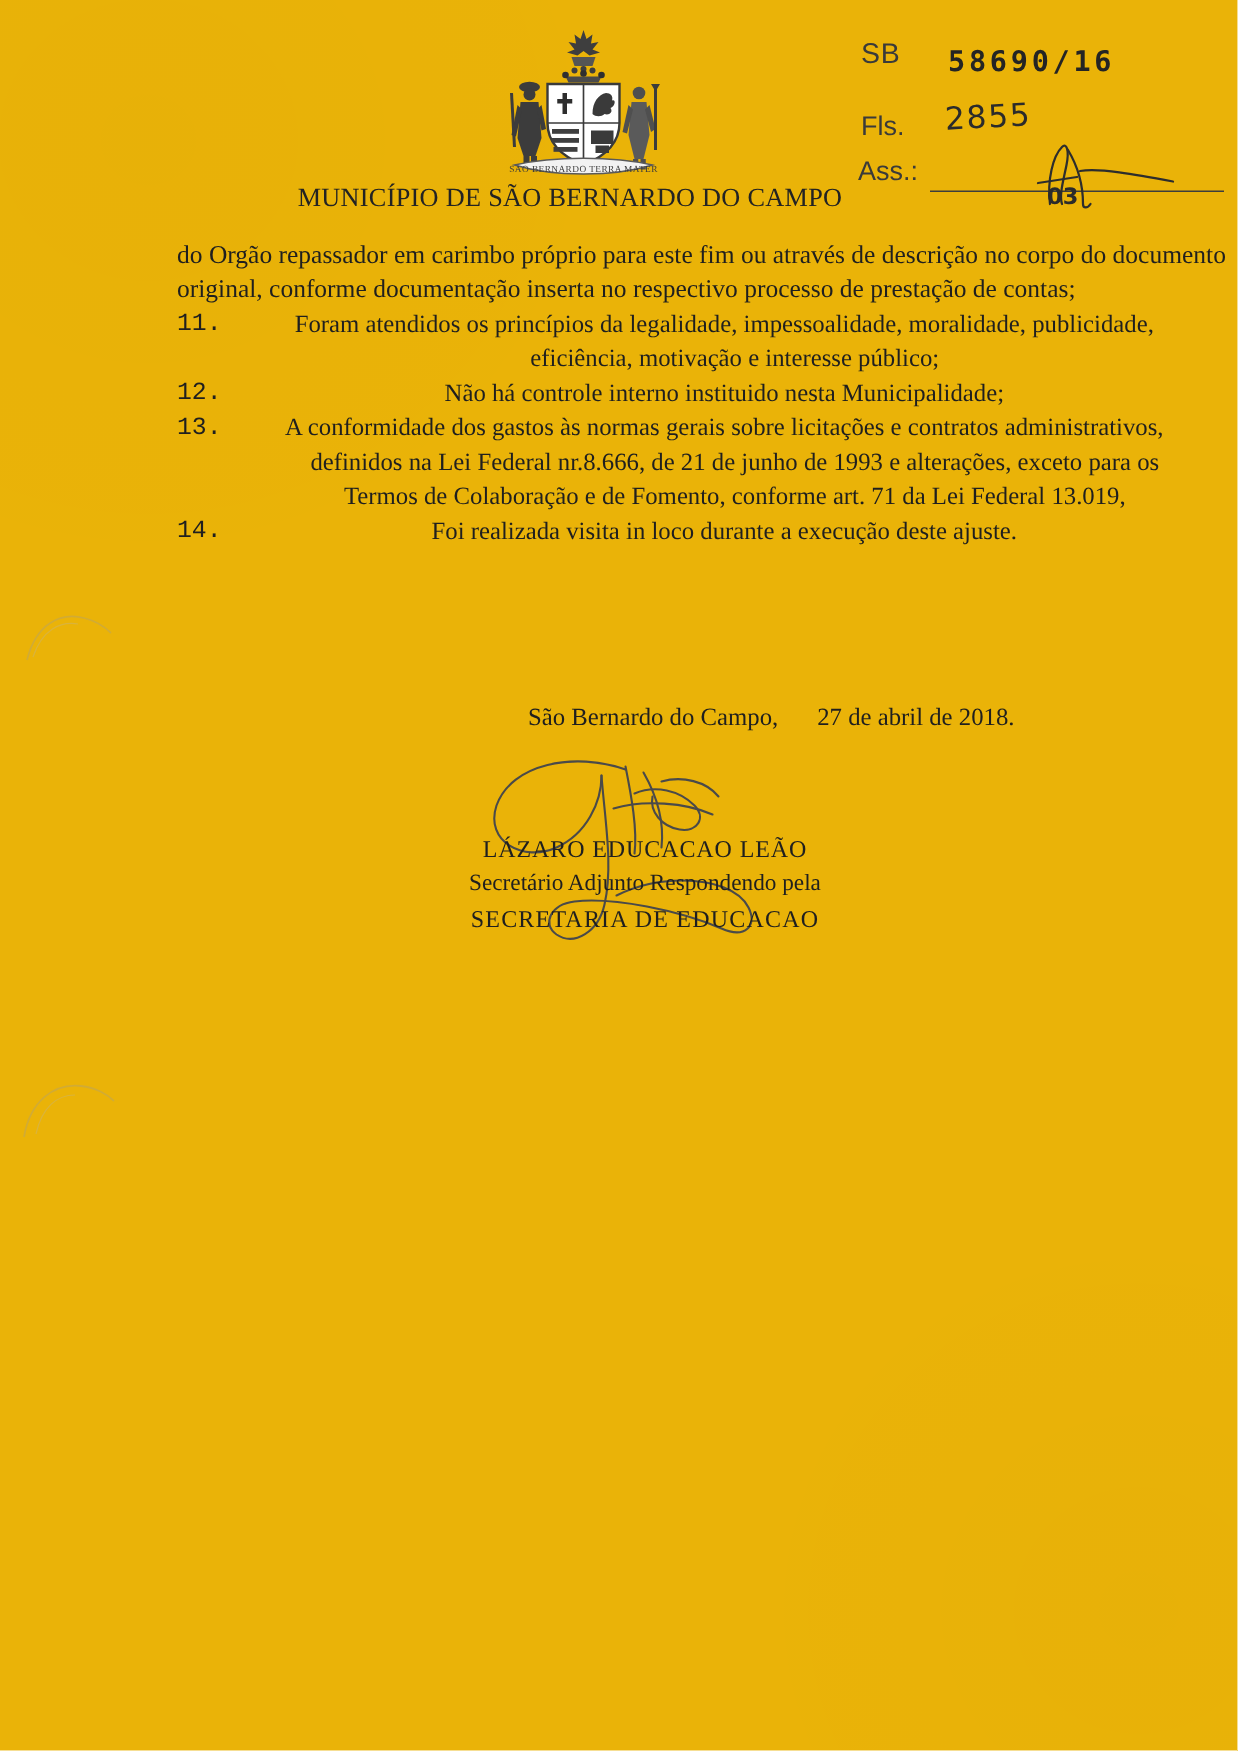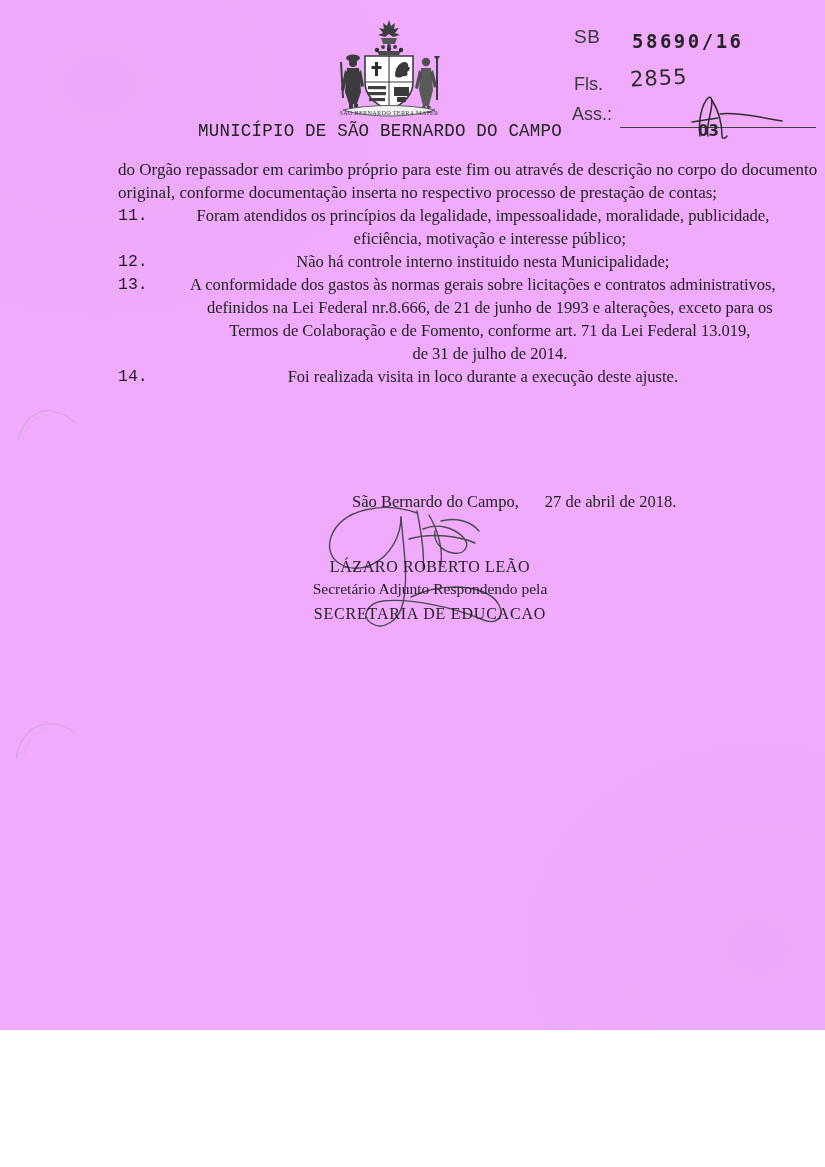--- a/index.html
+++ b/index.html
@@ -8,23 +8,23 @@
     padding: 0;
     background: #ffffff;
   }
   body {
     font-family: "Liberation Serif", "DejaVu Serif", serif;
     color: #1a1a1a;
   }
   #page {
     position: relative;
     width: 825px;
-    height: 1030px;
+    height: 1167px;
     margin: 0 auto;
-    background: #f0abfc;
+    background: #eab308;
     overflow: hidden;
   }
 
   
   .scan-tint {
     position: absolute;
     inset: 0;
     background:
       radial-gradient(ellipse 60% 40% at 12% 8%, rgba(0,0,0,0.012), rgba(0,0,0,0) 70%),
       radial-gradient(ellipse 50% 35% at 92% 92%, rgba(0,0,0,0.010), rgba(0,0,0,0) 70%);
@@ -120,21 +120,21 @@
     font-weight: bold;
     color: #2b2b2b;
   }
 
   .muni-title {
     position: absolute;
     left: 0;
     top: 121px;
     width: 760px;
     text-align: center;
-    font-family: Liberation Mono, monospace;
+    font-family: Liberation Serif, serif;
     font-size: 17.5px;
     color: #232323;
     letter-spacing: 0.2px;
   }
 
   
   .body-block {
     position: absolute;
     left: 118px;
     top: 158px;
@@ -176,21 +176,21 @@
   .spread {
     display: flex;
     justify-content: space-between;
     white-space: nowrap;
   }
 
   
   .date-line {
     position: absolute;
     left: 352px;
-    top: 492px;
+    top: 468px;
     font-size: 16.5px;
     color: #1f1f1f;
     white-space: nowrap;
   }
   .date-line .city { margin-right: 26px; }
 
   .sign-block {
     position: absolute;
     left: 250px;
     top: 556px;
@@ -354,21 +354,20 @@
         <span class="l">Não há controle interno instituido nesta Municipalidade;</span>
       </span>
     </div>
 
     <div class="item">
       <span class="item-num">13.</span>
       <span class="item-body">
         <span class="l">A conformidade dos gastos às normas gerais sobre licitações e contratos administrativos,</span>
         <span class="l cont">definidos na Lei Federal nr.8.666, de 21 de junho de 1993 e alterações, exceto para os</span>
         <span class="l cont">Termos de Colaboração e de Fomento, conforme art. 71 da Lei Federal 13.019,</span>
-        <span class="l cont">de 31 de julho de 2014.</span>
       </span>
     </div>
 
     <div class="item">
       <span class="item-num">14.</span>
       <span class="item-body">
         <span class="l">Foi realizada visita in loco durante a execução deste ajuste.</span>
       </span>
     </div>
   </div>
@@ -385,18 +384,18 @@
       <path d="M112 16 C 116 36, 120 58, 118 74"></path>
       <path d="M124 20 C 132 34, 138 52, 136 70"></path>
       <path d="M118 34 C 132 28, 148 32, 158 42 C 166 50, 160 60, 148 58 C 136 56, 128 46, 130 36"></path>
       <path d="M136 26 C 150 22, 166 26, 174 36"></path>
       <path d="M104 44 C 124 38, 152 40, 170 48"></path>
       <path d="M150 92 C 134 92, 118 96, 106 102"></path>
     </g>
   </svg>
 
   <div class="sign-block">
-    <div class="sign-name">LÁZARO ROBERTO LEÃO</div>
+    <div class="sign-name">LÁZARO EDUCACAO LEÃO</div>
     <div class="sign-role">Secretário Adjunto Respondendo pela</div>
     <div class="sign-dept">SECRETARIA DE EDUCACAO</div>
   </div>
 
 </div>
 
 </body></html>

